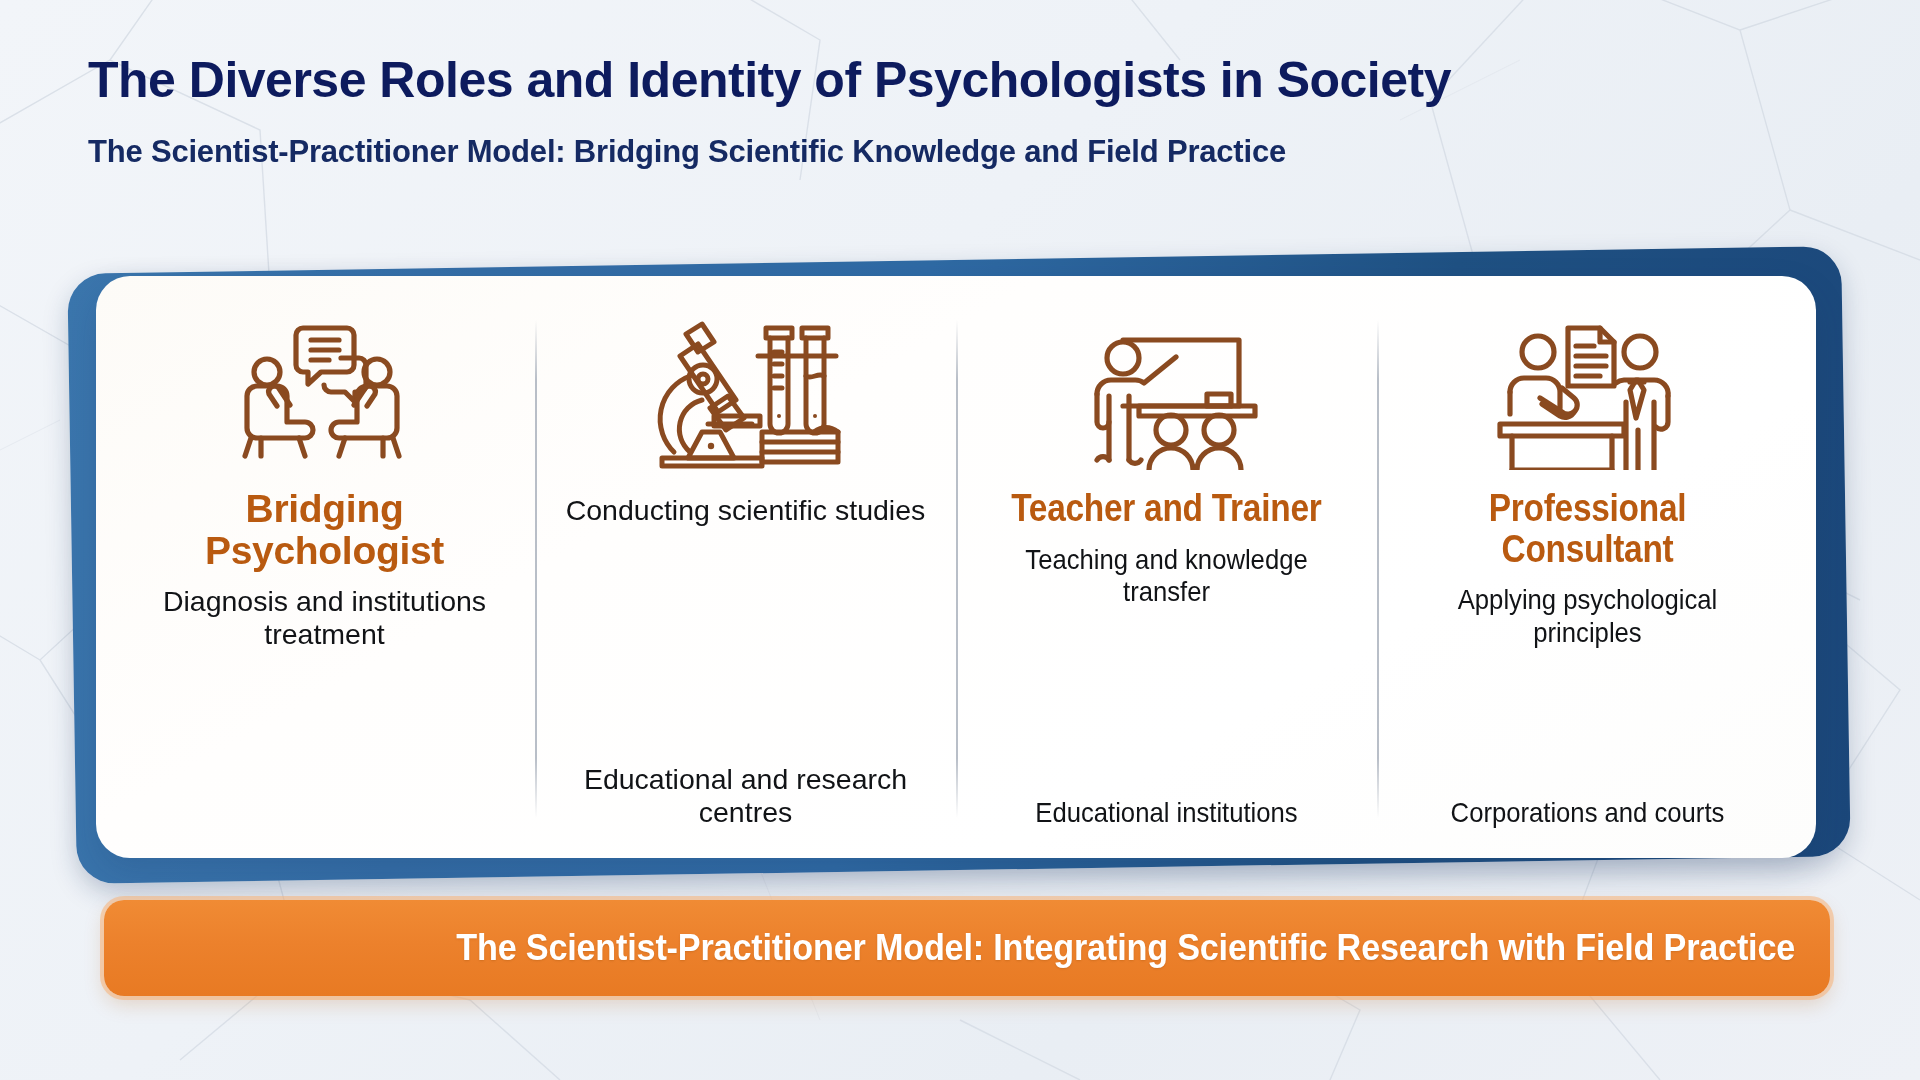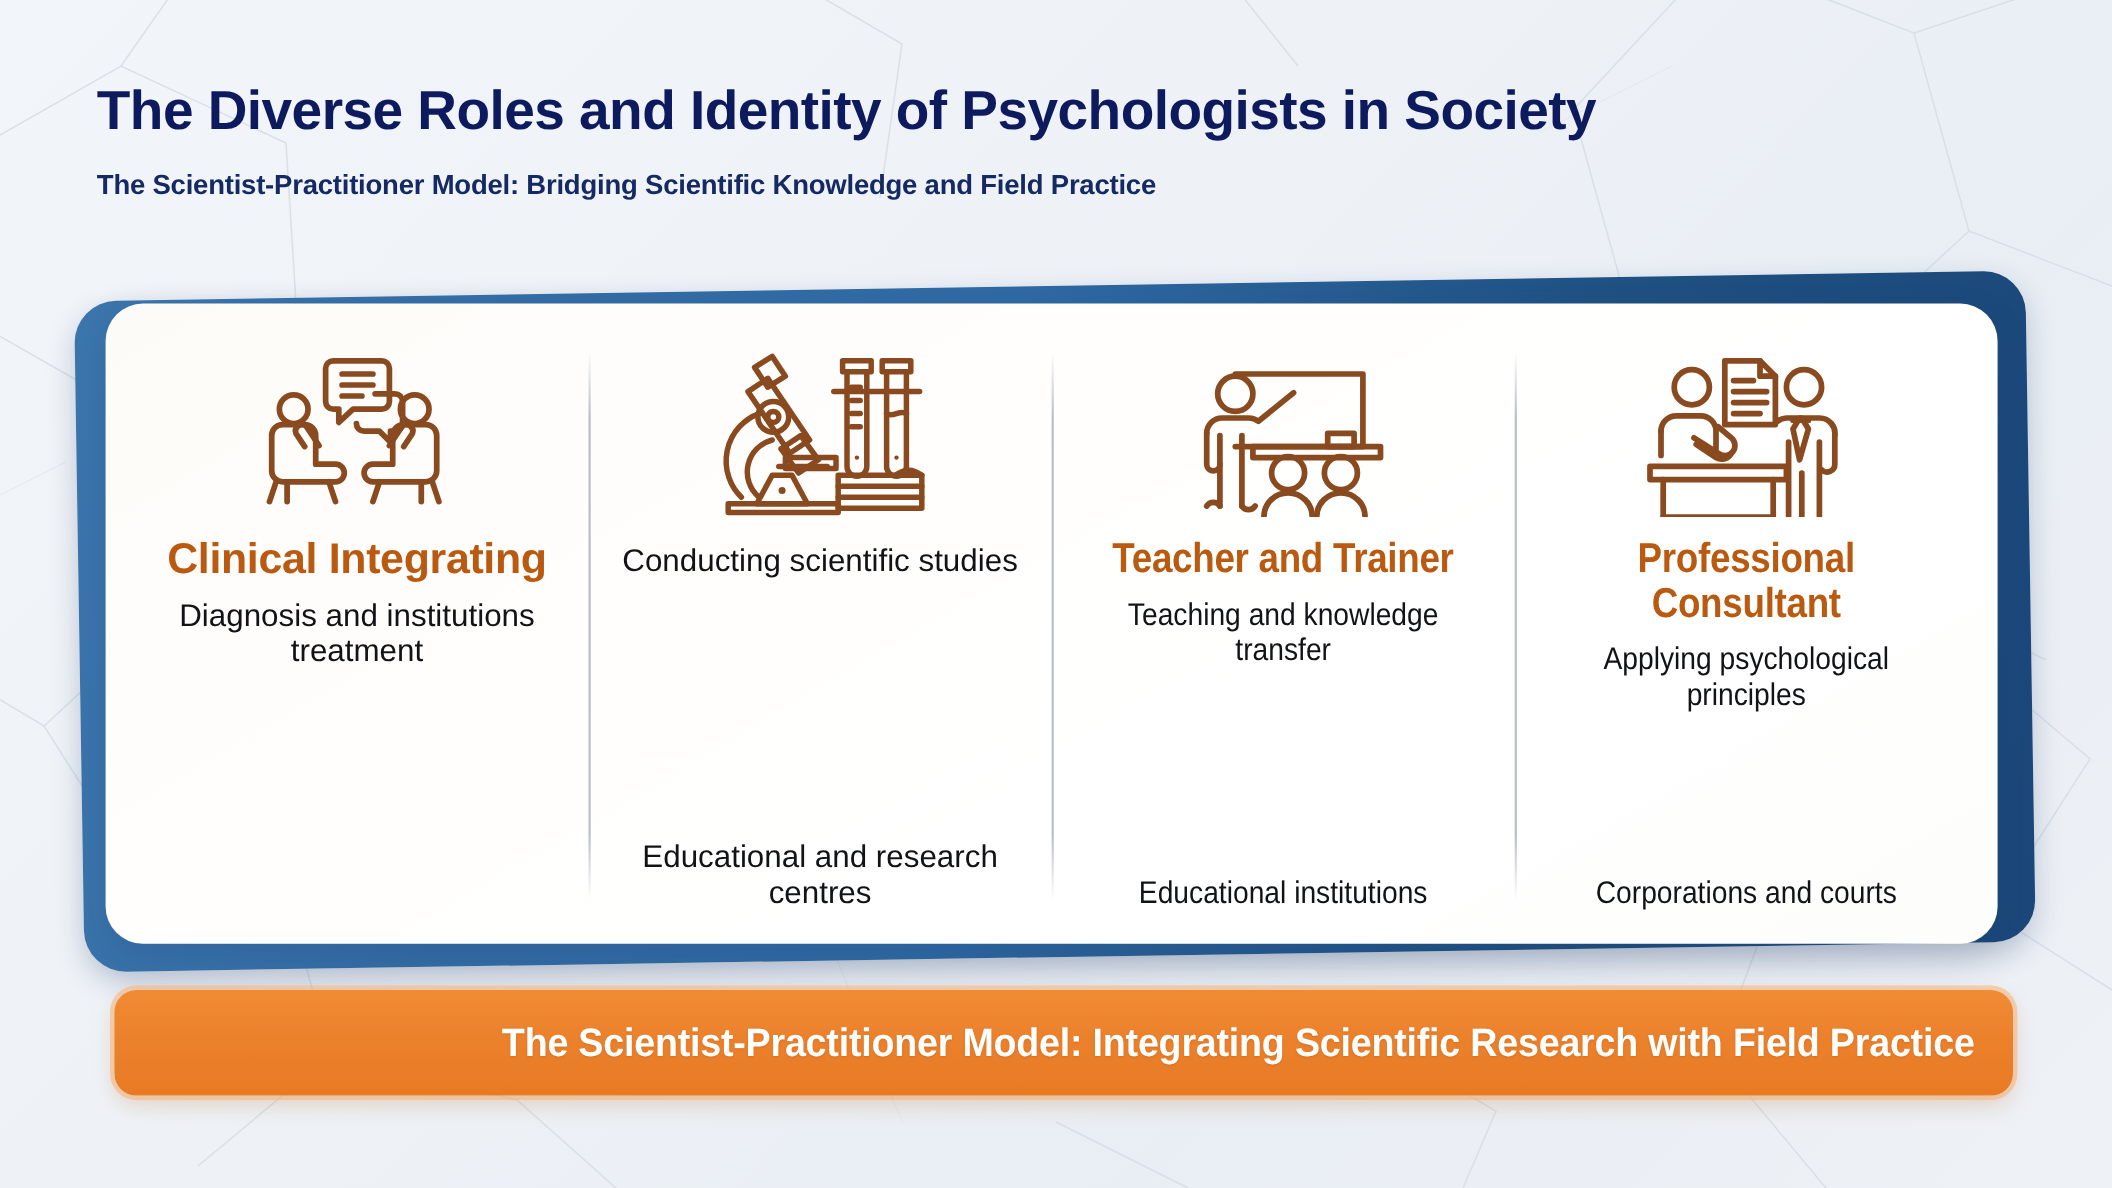--- a/index.html
+++ b/index.html
@@ -5,27 +5,27 @@
   * { margin:0; padding:0; box-sizing:border-box; }
   html,body { width:1920px; height:1080px; overflow:hidden; }
   body {
     font-family:"Liberation Sans", sans-serif;
     background:linear-gradient(135deg,#f2f5f9 0%,#eef2f7 40%,#e9eef4 70%,#eef1f6 100%);
     position:relative;
   }
   #bg-pattern { position:absolute; inset:0; width:1920px; height:1080px; pointer-events:none; }
 
   
-  .header { position:absolute; left:0; top:0; width:1920px; padding:72px 0 0 88px; }
+  .header { position:absolute; left:0; top:0; width:1920px; padding:52px 0 0 88px; }
   .main-title {
     font-size:50px; font-weight:bold; color:#0d1b5e; letter-spacing:-0.5px;
     line-height:1.12; white-space:nowrap;
   }
   .sub-title {
-    margin-top:26px; font-size:25px; font-weight:bold; color:#152a63;
+    margin-top:26px; font-size:31px; font-weight:bold; color:#152a63;
     letter-spacing:-0.2px; white-space:nowrap;
   }
 
   
   .stack { position:absolute; left:56px; top:250px; width:1808px; height:640px; }
   .backdrop {
     position:absolute; left:16px; top:10px; width:1774px; height:610px;
     border-radius:38px;
     background:linear-gradient(100deg,#3b76ad 0%,#346da6 22%,#2f6aa4 46%,#1f5183 74%,#1b477a 100%);
     transform:rotate(-0.9deg);
@@ -134,21 +134,21 @@
             <circle cx="152" cy="52" r="13"></circle>
             <path d="M22 76 a10 10 0 0 1 10 -10 h20 a10 10 0 0 1 10 10 v26 h18 a8 8 0 0 1 0 16 h-48 a10 10 0 0 1 -10 -10 z"></path>
             <path d="M52 86 l-8 -12 a6 6 0 0 1 9 -7 l12 18"></path>
             <path d="M26 118 l-6 18 M74 118 l6 18 M36 118 v18"></path>
             <path d="M172 76 a10 10 0 0 0 -10 -10 h-20 a10 10 0 0 0 -10 10 v26 h-18 a8 8 0 0 0 0 16 h48 a10 10 0 0 0 10 -10 z"></path>
             <path d="M142 86 l8 -12 a6 6 0 0 0 -9 -7 l-12 18"></path>
             <path d="M168 118 l6 18 M120 118 l-6 18 M158 118 v18"></path>
           </g>
         </svg>
       </div>
-      <div class="role-title">Clinical Integrating</div>
+      <div class="role-title">Bridging Psychologist</div>
       <div class="role-desc">Diagnosis and institutions treatment</div>
     </div>
 
     <div class="col wide">
       <div class="icon-wrap">
         <svg width="200" height="150" viewBox="0 0 200 150">
           <g fill="none" stroke="#8a4a20" stroke-width="5" stroke-linecap="round" stroke-linejoin="round">
 
             <path d="M40 14 l16 -10 l12 18 l-16 10 z"></path>
             <path d="M52 24 l38 56 l-18 12 l-38 -56 z"></path>

